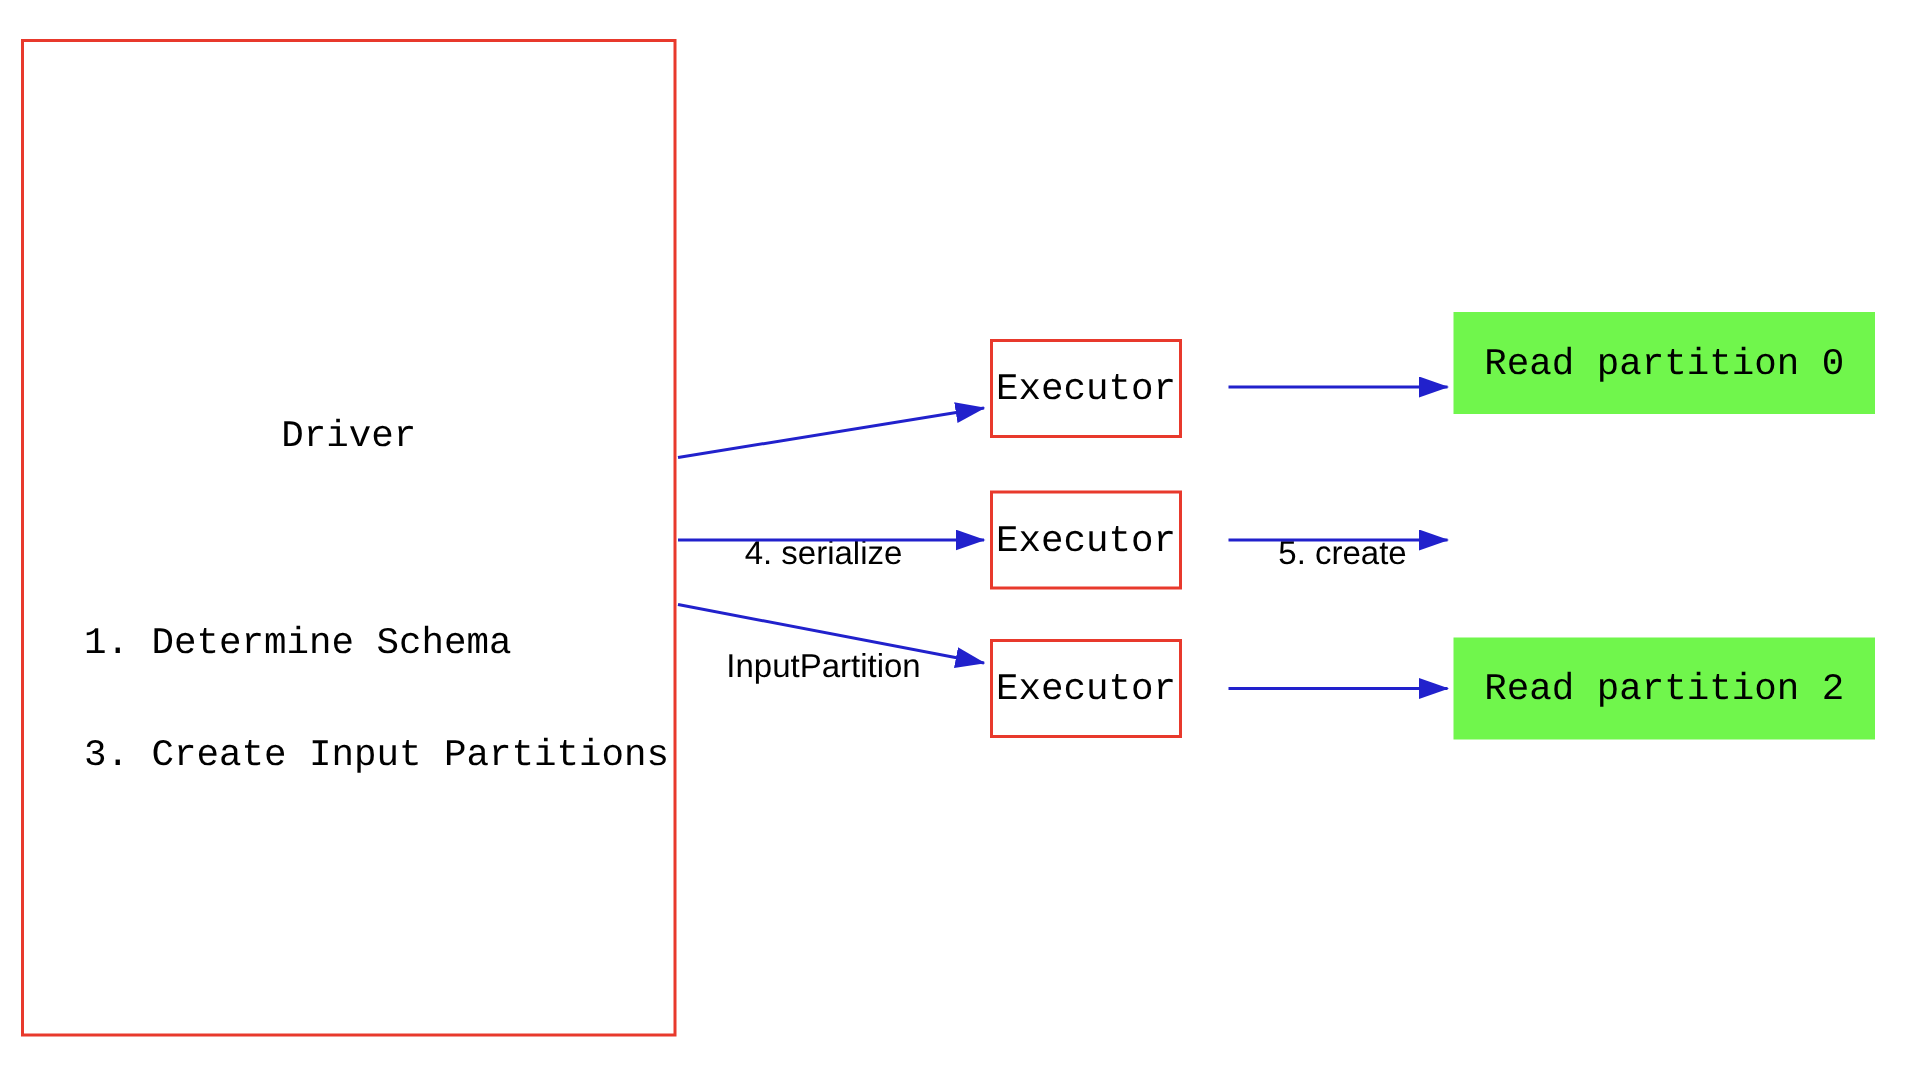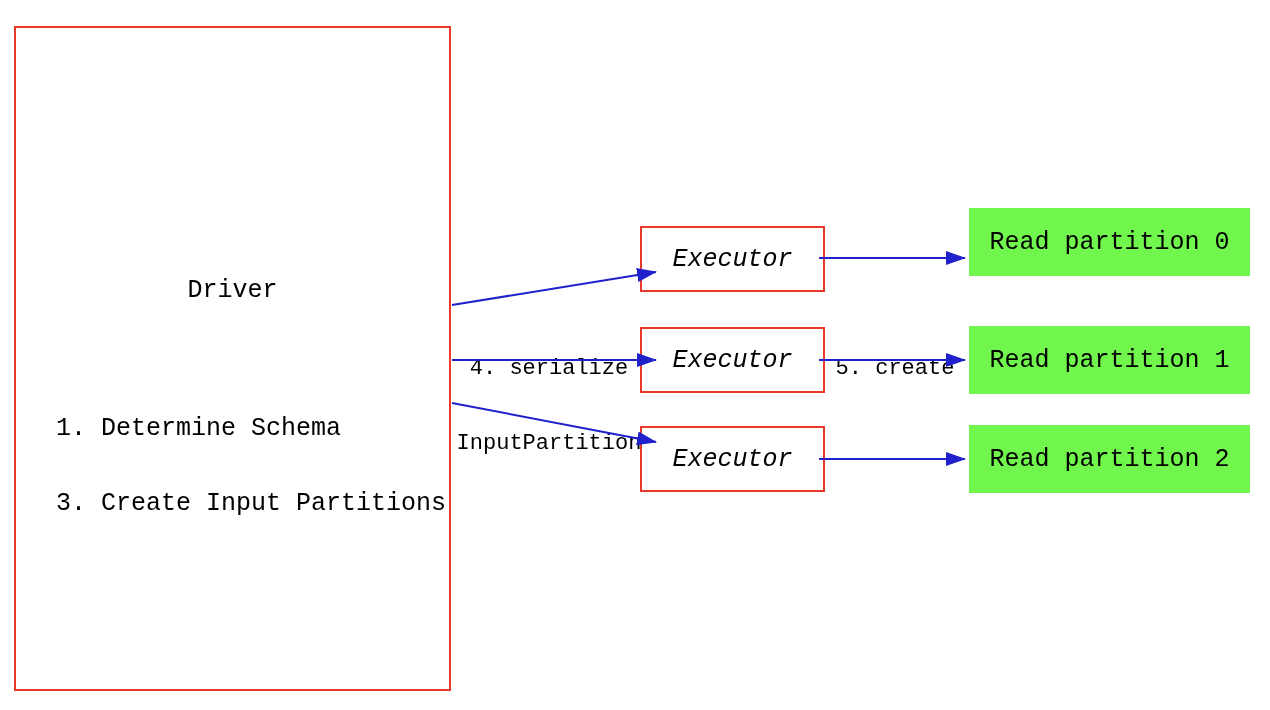--- a/index.html
+++ b/index.html
@@ -44,30 +44,29 @@
     top: 338px; left: 12px;
     font-size: 25px;
     line-height: 25px;
     white-space: pre;
     margin-left: 28px;
   }
 
   
   .executor {
     position: absolute;
-    left: 640px;
-    width: 185px; height: 66px;
+    left: 660px;
+    width: 128px; height: 66px;
     border: 2px solid var(--node-border);
     background: var(--background);
     display: flex;
     align-items: center;
     justify-content: center;
     font-size: 25px;
     white-space: pre;
-    font-style: italic;
   }
   .executor.row-0 { top: 226px; }
   .executor.row-1 { top: 327px; }
   .executor.row-2 { top: 426px; }
 
   
   .partition {
     position: absolute;
     left: 969px;
     width: 281px; height: 68px;
@@ -78,21 +77,21 @@
     font-size: 25px;
     white-space: pre;
   }
   .partition.row-0 { top: 208px; }
   .partition.row-1 { top: 326px; }
   .partition.row-2 { top: 425px; }
 
   
   .edge-label {
     position: absolute;
-    font-family: Liberation Mono, monospace;
+    font-family: Liberation Sans, sans-serif;
     font-size: 22px;
     line-height: 25px;
     text-align: center;
     white-space: pre;
   }
   .edge-label.serialize { left: 449px; top: 306px; width: 200px; }
   .edge-label.create-reader { left: 820px; top: 306px; width: 150px; }
 
   
   .arrows {
@@ -115,21 +114,20 @@
       <div>1. Determine Schema</div>
       <div>3. Create Input Partitions</div>
     </div>
   </div>
 
   <div class="executor row-0">Executor</div>
   <div class="executor row-1">Executor</div>
   <div class="executor row-2">Executor</div>
 
   <div class="partition row-0">Read partition 0</div>
-  <div class="partition row-1">Read partition 1</div>
   <div class="partition row-2">Read partition 2</div>
 
   <div class="edge-label serialize">
     <div>4. serialize</div>
     <div>InputPartition</div>
   </div>
   <div class="edge-label create-reader">
     <div>5. create</div>
   </div>
 

